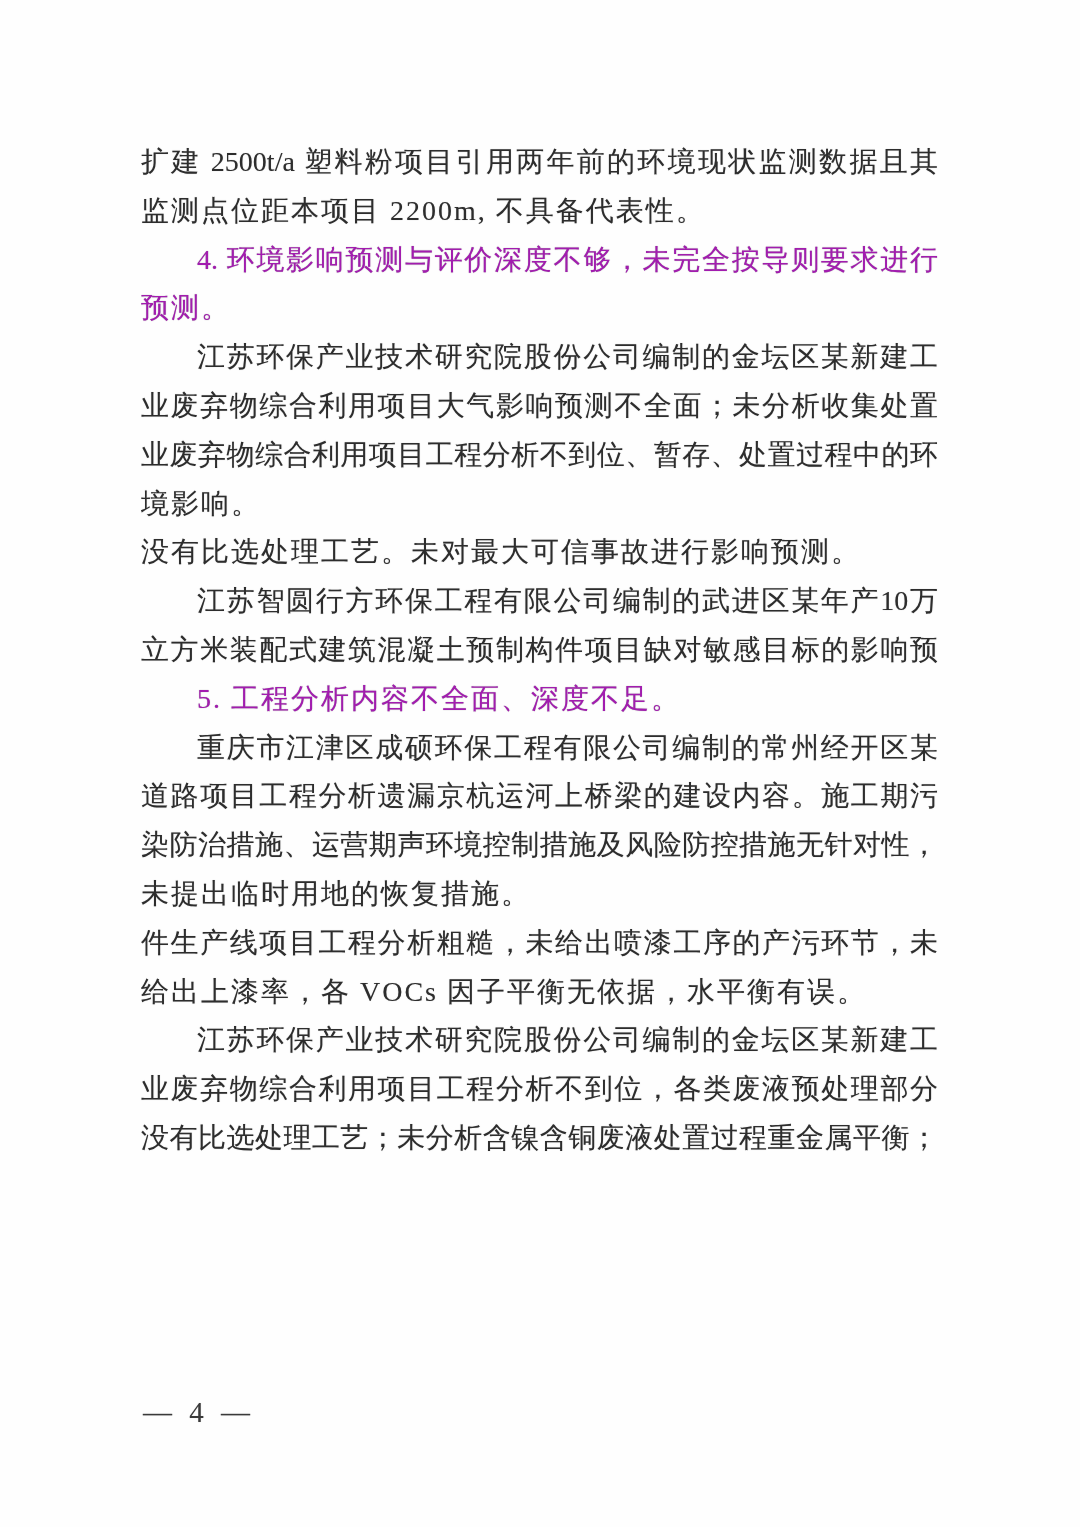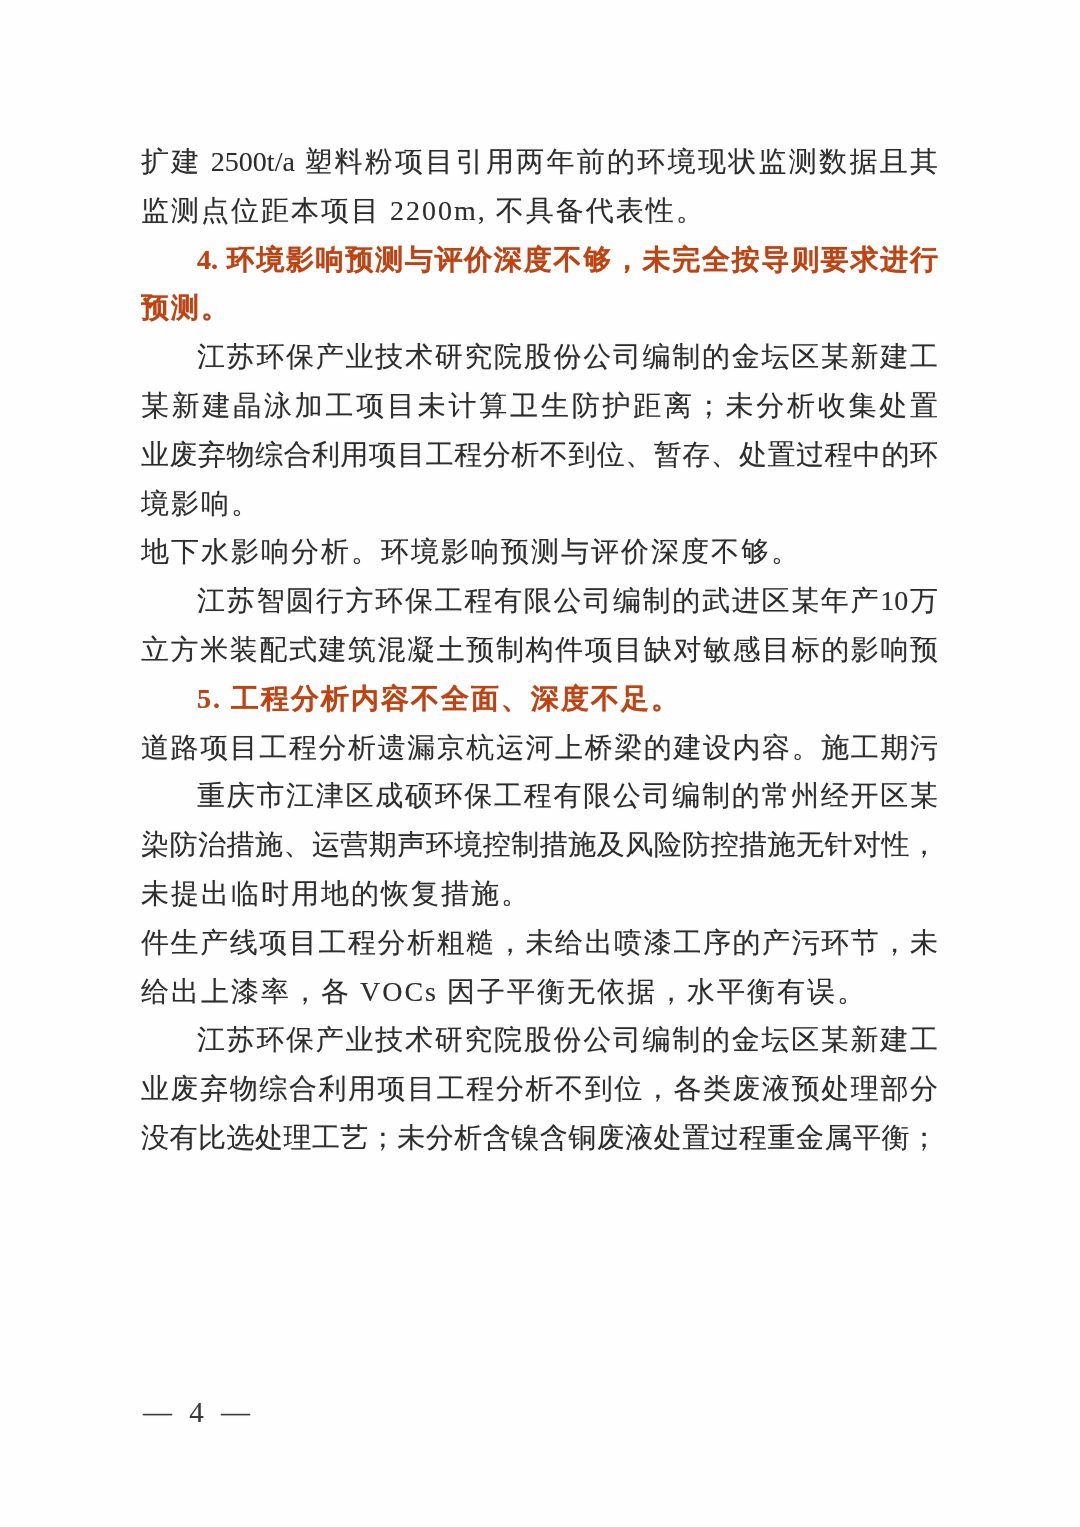--- a/index.html
+++ b/index.html
@@ -34,22 +34,22 @@
   .just {
     letter-spacing: normal;
     text-align: justify;
     text-align-last: justify;
     text-justify: inter-character;
   }
   .indent {
     text-indent: 56px;
   }
   .head {
-    font-weight: bold;
-    color: #c2410c;
+    font-weight: normal;
+    color: #a21caf;
     text-shadow: 0 0 1px rgba(40, 40, 40, 0.45);
   }
   .footer {
     position: absolute;
     left: 143px;
     top: 1396px;
     font-size: 29px;
     color: #3a3a3a;
     letter-spacing: 5px;
     text-shadow: 0 0 1px rgba(70, 70, 70, 0.3);
@@ -58,29 +58,29 @@
 </head>
 <body>
 
 <div class="page">
   <div class="content">
     <div class="line just">扩建 2500t/a 塑料粉项目引用两年前的环境现状监测数据且其</div>
     <div class="line">监测点位距本项目 2200m, 不具备代表性。</div>
     <div class="line head indent just">4. 环境影响预测与评价深度不够，未完全按导则要求进行</div>
     <div class="line head">预测。</div>
     <div class="line indent just">江苏环保产业技术研究院股份公司编制的金坛区某新建工</div>
-    <div class="line just">某新建晶泳加工项目未计算卫生防护距离；未分析收集处置</div>
+    <div class="line just">业废弃物综合利用项目大气影响预测不全面；未分析收集处置</div>
     <div class="line just">业废弃物综合利用项目工程分析不到位、暂存、处置过程中的环</div>
     <div class="line">境影响。</div>
-    <div class="line">地下水影响分析。环境影响预测与评价深度不够。</div>
+    <div class="line">没有比选处理工艺。未对最大可信事故进行影响预测。</div>
     <div class="line indent just">江苏智圆行方环保工程有限公司编制的武进区某年产10万</div>
     <div class="line just">立方米装配式建筑混凝土预制构件项目缺对敏感目标的影响预</div>
     <div class="line head indent">5. 工程分析内容不全面、深度不足。</div>
+    <div class="line indent just">重庆市江津区成硕环保工程有限公司编制的常州经开区某</div>
     <div class="line just">道路项目工程分析遗漏京杭运河上桥梁的建设内容。施工期污</div>
-    <div class="line indent just">重庆市江津区成硕环保工程有限公司编制的常州经开区某</div>
     <div class="line just">染防治措施、运营期声环境控制措施及风险防控措施无针对性，</div>
     <div class="line">未提出临时用地的恢复措施。</div>
     <div class="line just">件生产线项目工程分析粗糙，未给出喷漆工序的产污环节，未</div>
     <div class="line">给出上漆率，各 VOCs 因子平衡无依据，水平衡有误。</div>
     <div class="line indent just">江苏环保产业技术研究院股份公司编制的金坛区某新建工</div>
     <div class="line just">业废弃物综合利用项目工程分析不到位，各类废液预处理部分</div>
     <div class="line just">没有比选处理工艺；未分析含镍含铜废液处置过程重金属平衡；</div>
   </div>
 
   <div class="footer">— 4 —</div>

